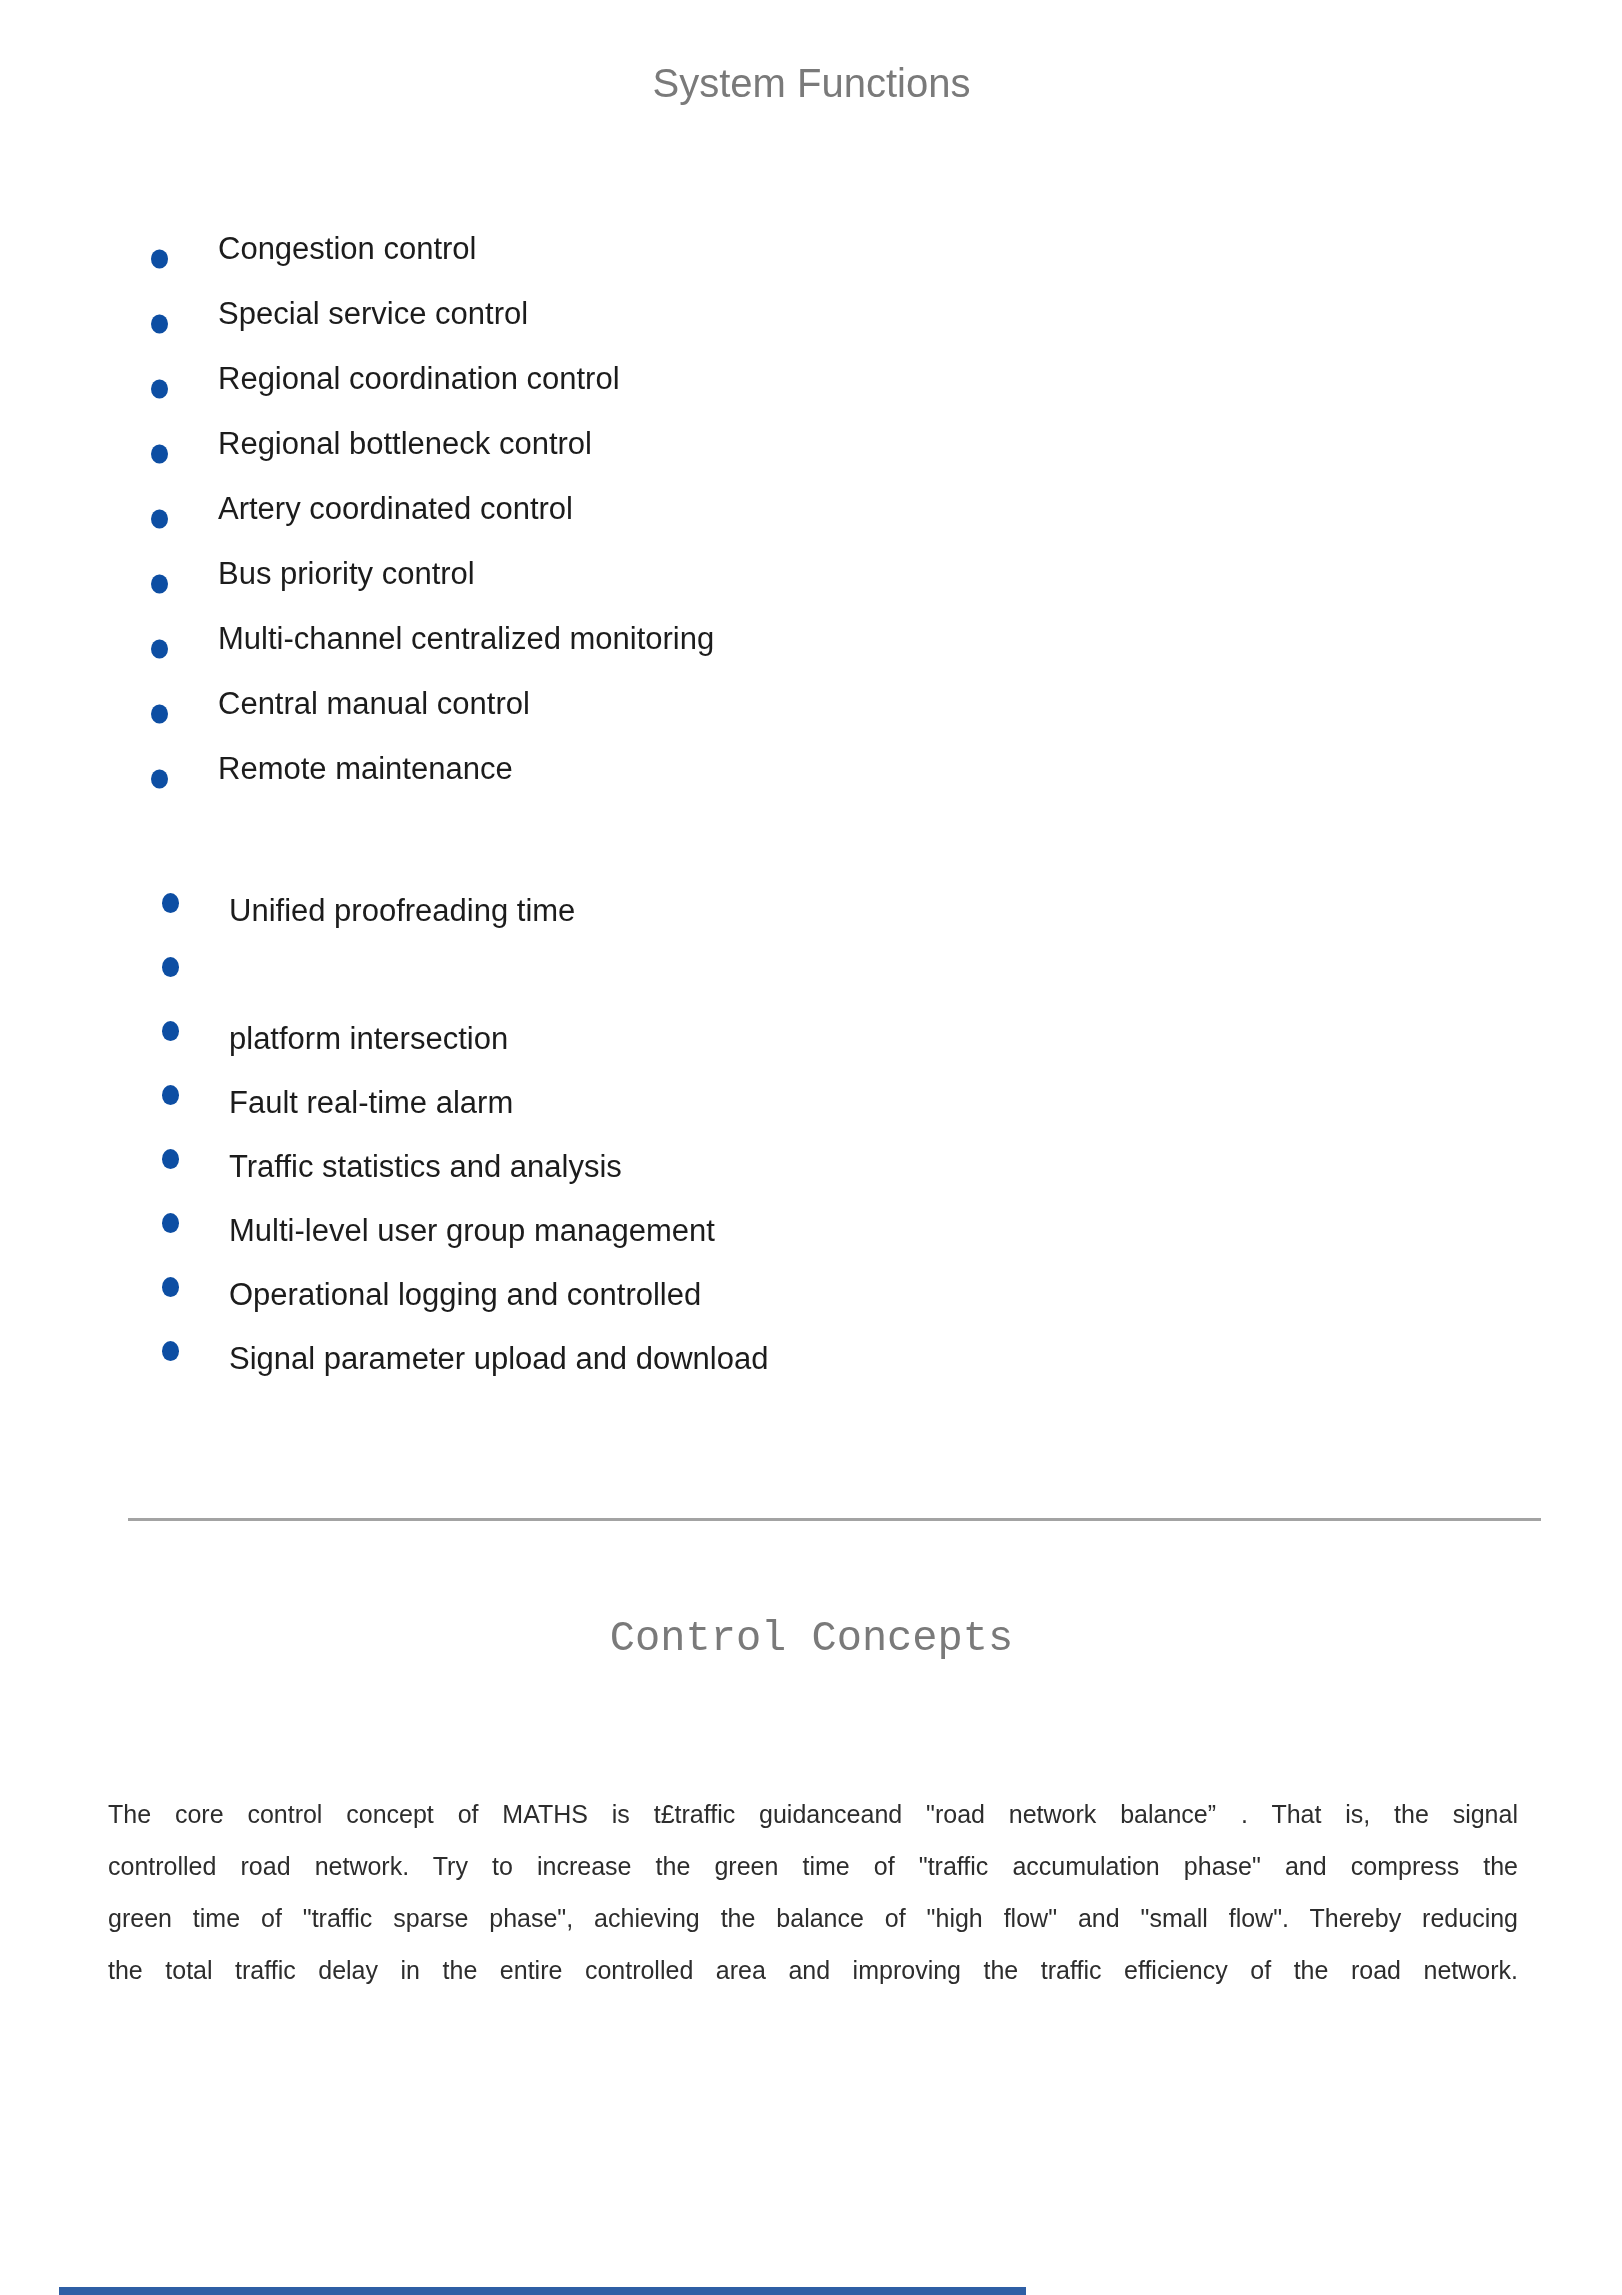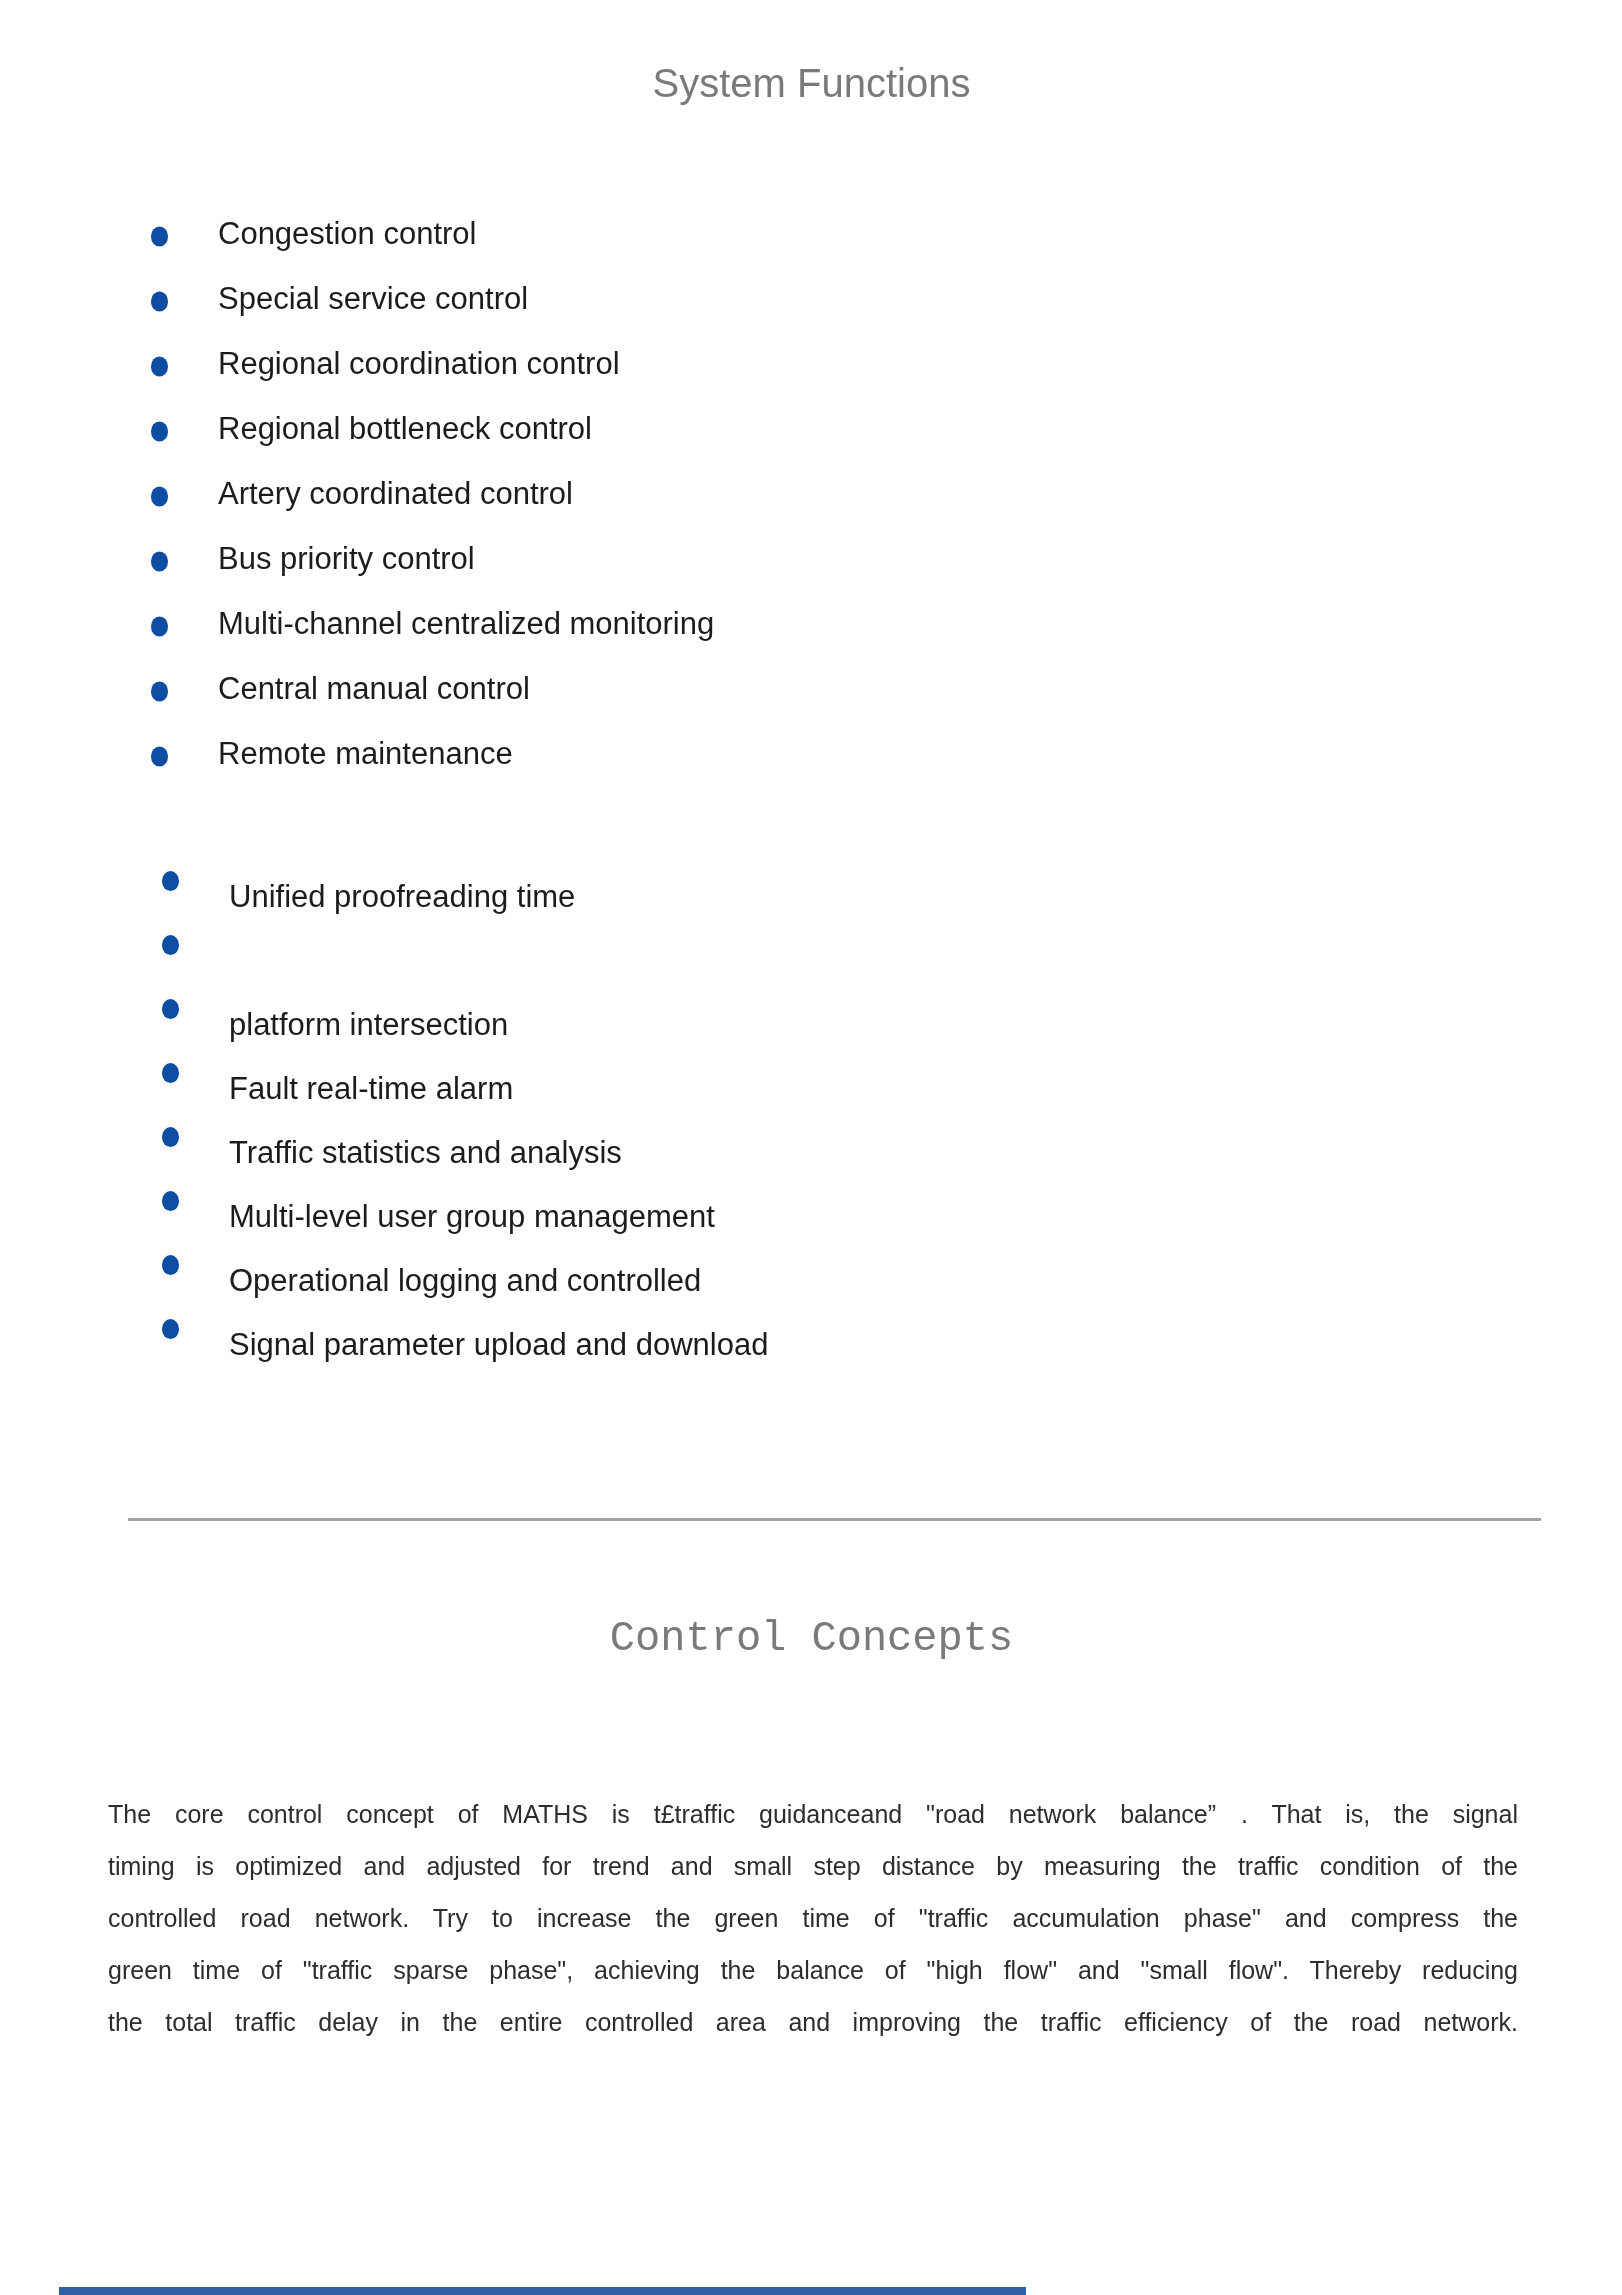--- a/index.html
+++ b/index.html
@@ -25,20 +25,21 @@
 
   ul.feature-list {
     position: absolute;
     list-style: none;
   }
   #list-1 { top: 216px;  left: 151px; }
   #list-2 { top: 879px; left: 162px; }
 
   ul.feature-list li {
     display: flex;
+    align-items: center;
     color: #1c1c1c;
     font-size: 31px;
   }
   #list-1 li { height: 65px; }
   #list-2 li { height: 64px; }
 
   .bullet {
     flex: 0 0 auto;
     width: 17px;
     height: 19.6px;
@@ -159,20 +160,19 @@
     <span>Signal parameter upload and download</span>
   </li>
 </ul>
 
 <div class="divider"></div>
 
 <h1 id="title-2" class="section-title">Control Concepts</h1>
 
 <div class="paragraph">
   <div class="pline">The core control concept of MATHS is t£traffic guidanceand "road network balance” . That is, the signal</div>
-  <div class="pline">timing is optimized and adjusted for trend and small step distance by measuring the traffic condition of the</div>
   <div class="pline">controlled road network. Try to increase the green time of "traffic accumulation phase" and compress the</div>
   <div class="pline">green time of "traffic sparse phase", achieving the balance of "high flow" and "small flow". Thereby reducing</div>
   <div class="pline">the total traffic delay in the entire controlled area and improving the traffic efficiency of the road network.</div>
 </div>
 
 <div class="footer-bar"></div>
 
 
 </body></html>

